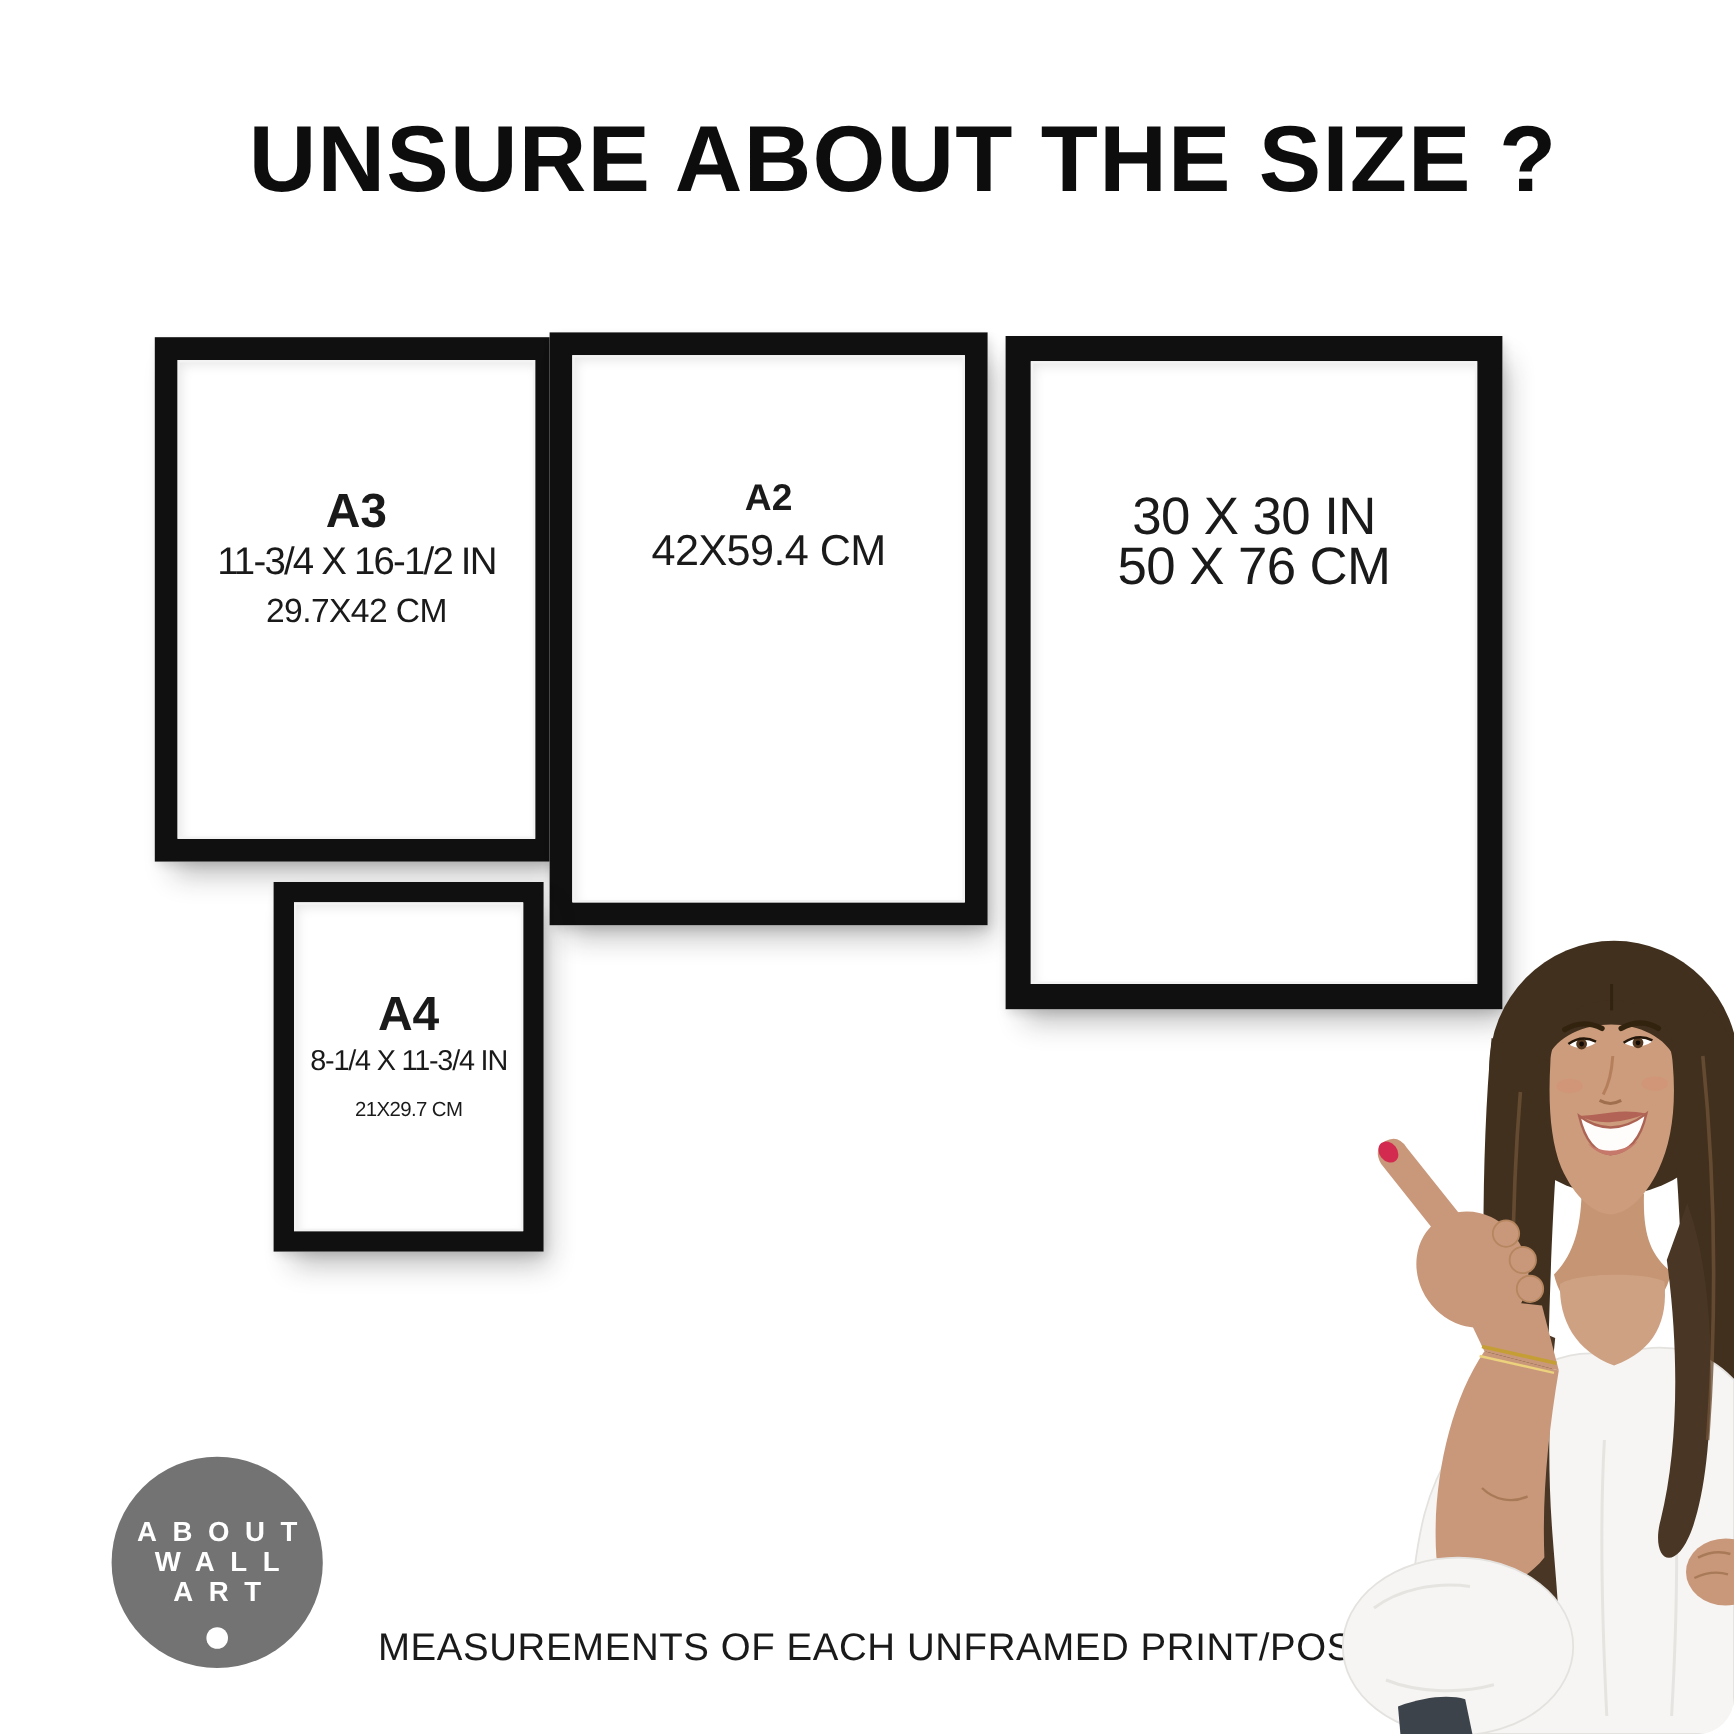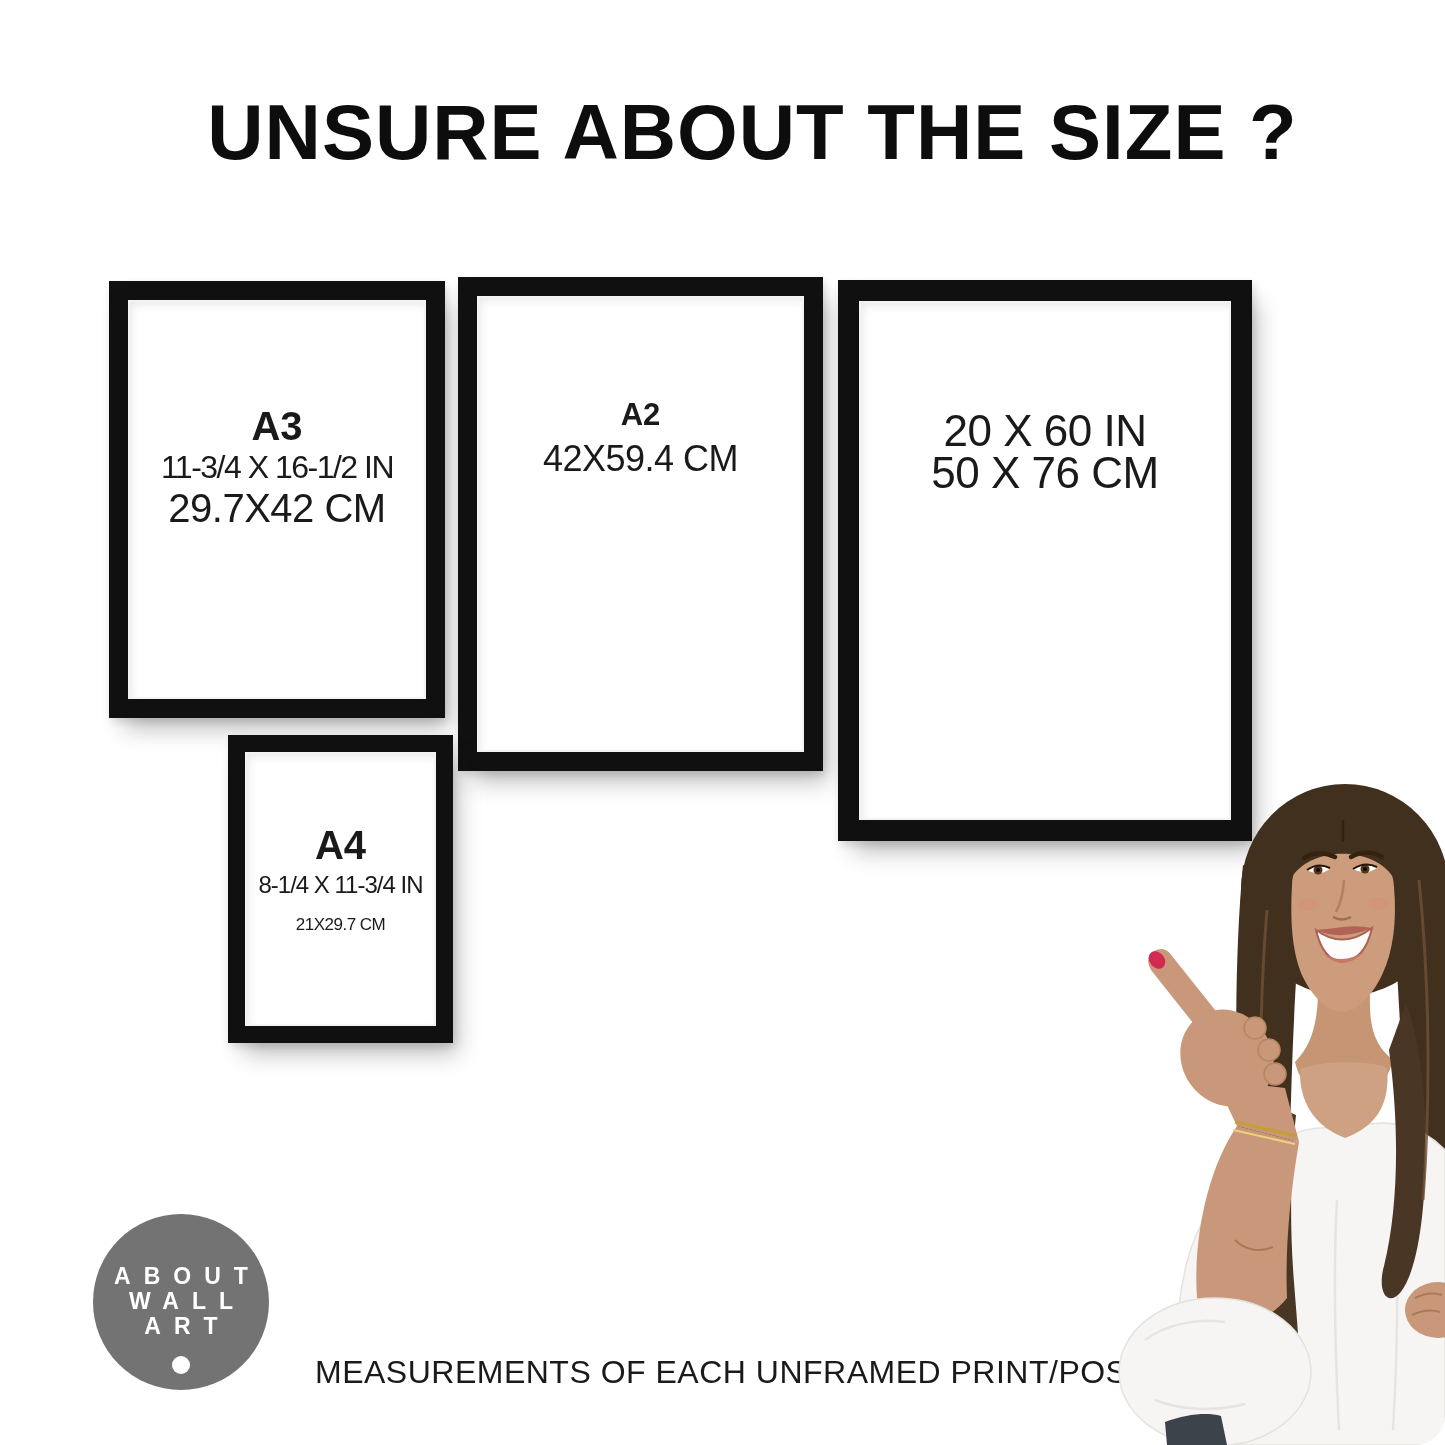--- a/index.html
+++ b/index.html
@@ -22,35 +22,35 @@
     position:absolute; box-sizing:border-box; background:#ffffff;
     border-style:solid; border-color:#101010;
     box-shadow: 10px 16px 22px -6px rgba(30,30,30,0.30),
                 2px 4px 8px rgba(0,0,0,0.12);
   }
   .frame .mat {
     position:absolute; left:0; top:0; right:0; bottom:0;
     background:#ffffff;
     box-shadow: inset 0 0 0 2px #f3f3f3, inset 3px 4px 10px rgba(0,0,0,0.10);
   }
-  .frame-a3   { left:109px; top:281px; width:336px; height:437px; border-width:19px; }
+  .frame-a3   { left:129px; top:281px; width:336px; height:437px; border-width:19px; }
   .frame-a2   { left:458px; top:277px; width:365px; height:494px; border-width:19px; }
   .frame-2030 { left:838px; top:280px; width:414px; height:561px; border-width:21px; }
   .frame-a4   { left:228px; top:735px; width:225px; height:308px; border-width:17px;padding-left:33px; }
   .frame-a5   { left:459px; top:792px; width:157px; height:204px; border-width:14px; }
 
   .frame-text {
     position:absolute; left:0; right:0; text-align:center;
     color:#1a1a1a; white-space:nowrap;
   }
   .f-label { font-weight:700; }
   .frame-a3 .frame-text   { top:105px; }
   .frame-a3 .f-label      { font-size:40px; line-height:42px; letter-spacing:0; }
   .frame-a3 .f-in         { font-size:32px; line-height:41px; letter-spacing:-1.5px; }
-  .frame-a3 .f-cm         { font-size:40px; line-height:41px; letter-spacing:-0.5px; }
+  .frame-a3 .f-cm         { font-size:28px; line-height:41px; letter-spacing:-0.5px; }
 
   .frame-a2 .frame-text   { top:96px; }
   .frame-a2 .f-label      { font-size:31px; line-height:46px; }
   .frame-a2 .f-in         { font-size:36px; line-height:41px; letter-spacing:-1.5px; }
   .frame-a2 .f-cm         { font-size:36px; line-height:41px; letter-spacing:-0.5px; }
 
   .frame-2030 .frame-text { top:109px; }
   .frame-2030 .f-in       { font-size:44px; line-height:42px; letter-spacing:-0.5px; }
   .frame-2030 .f-cm       { font-size:44px; line-height:42px; letter-spacing:-0.5px; }
 
@@ -108,21 +108,21 @@
     <div class="frame-text">
       <div class="f-label">A2</div>
       <div class="f-cm">42X59.4 CM</div>
     </div>
   </div>
 
   <div class="frame frame-2030">
     <div class="mat"></div>
     <div class="frame-text">
 
-      <div class="f-in">20 X 60 IN</div>
+      <div class="f-in">30 X 30 IN</div>
       <div class="f-cm">50 X 76 CM</div>
     </div>
   </div>
 
   <div class="frame frame-a4">
     <div class="mat"></div>
     <div class="frame-text">
       <div class="f-label">A4</div>
       <div class="f-in">8-1/4 X 11-3/4 IN</div>
       <div class="f-cm">21X29.7 CM</div>

